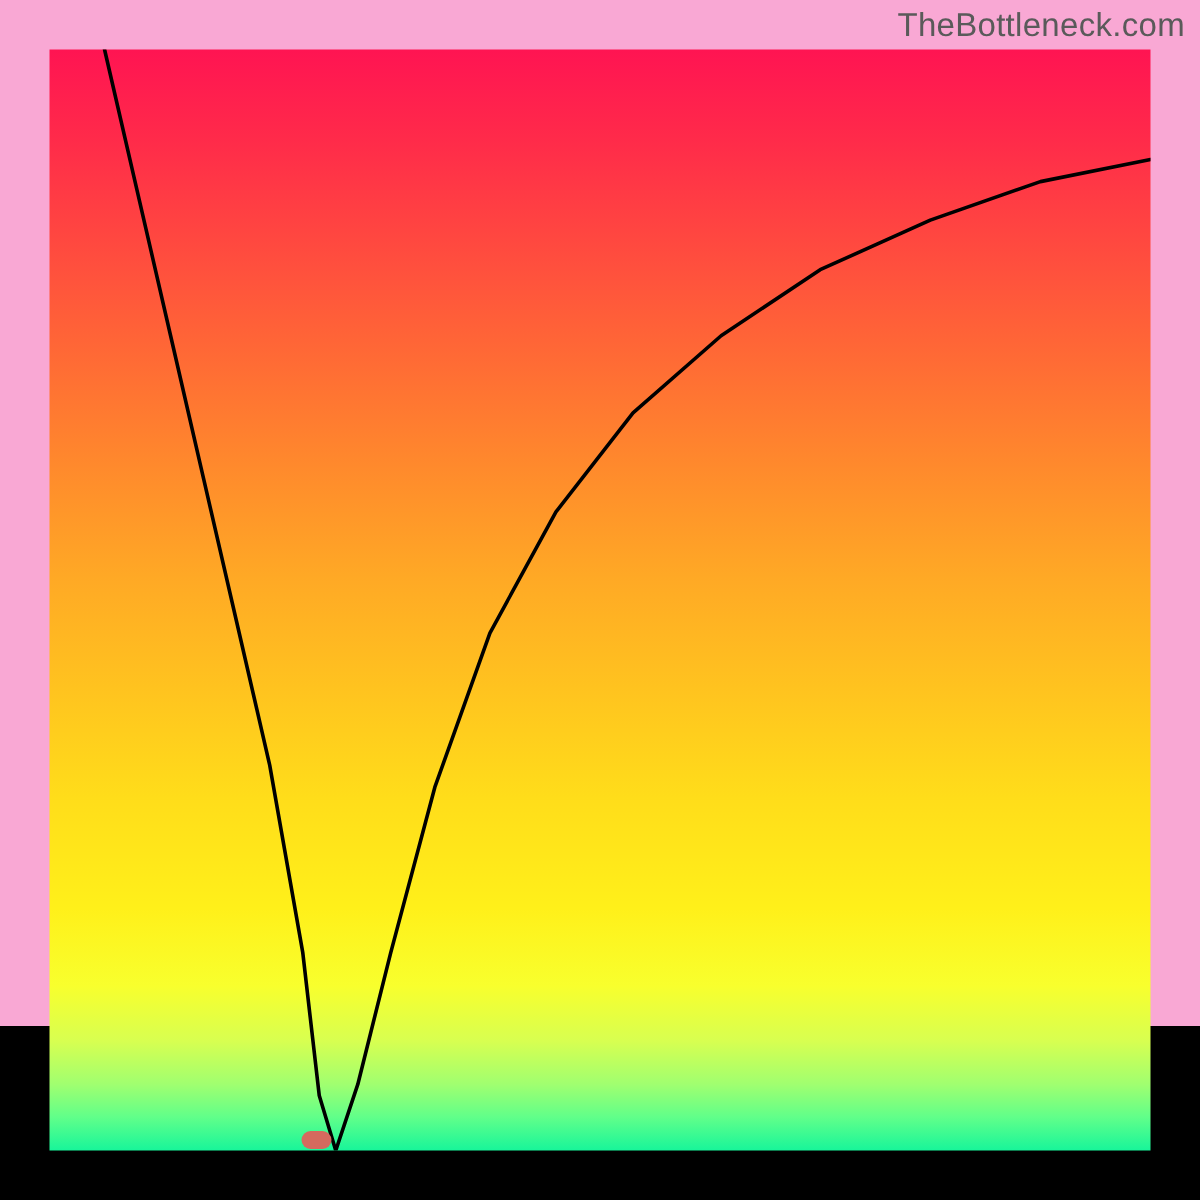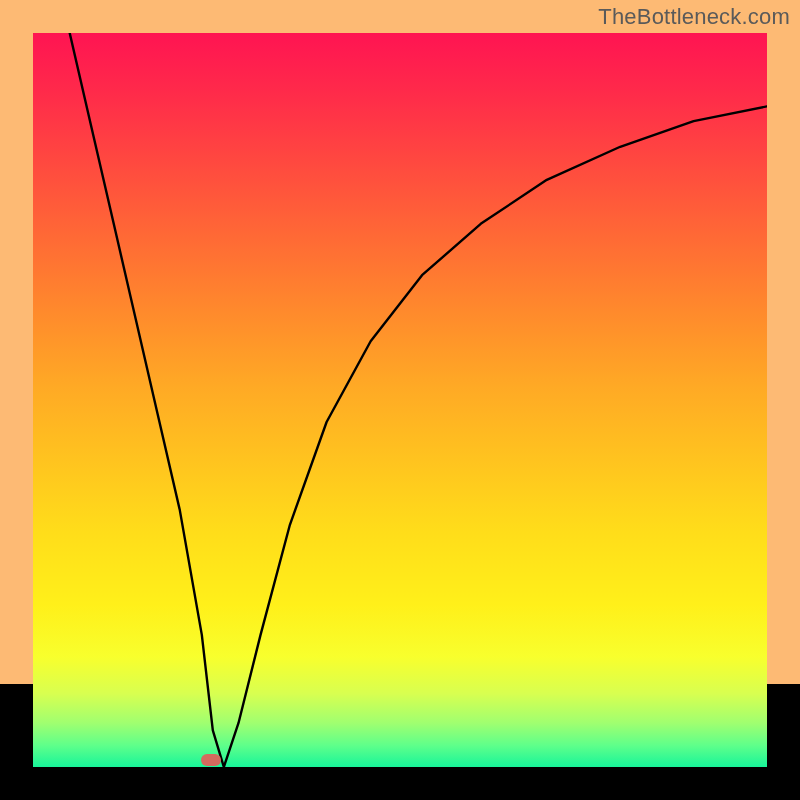--- a/index.html
+++ b/index.html
@@ -8,21 +8,21 @@
     width: 800px;
     height: 800px;
     overflow: hidden;
     background: #000;
     font-family: Arial, Helvetica, sans-serif;
   }
   .frame {
     position: relative;
     width: 800px;
     height: 684px;
-    background: #fdba74;
+    background: #f9a8d4;
   }
   .plot-area {
     position: absolute;
     left: 33px;
     top: 33px;
     width: 734px;
     height: 734px;
     
     background: linear-gradient(
       to bottom,

